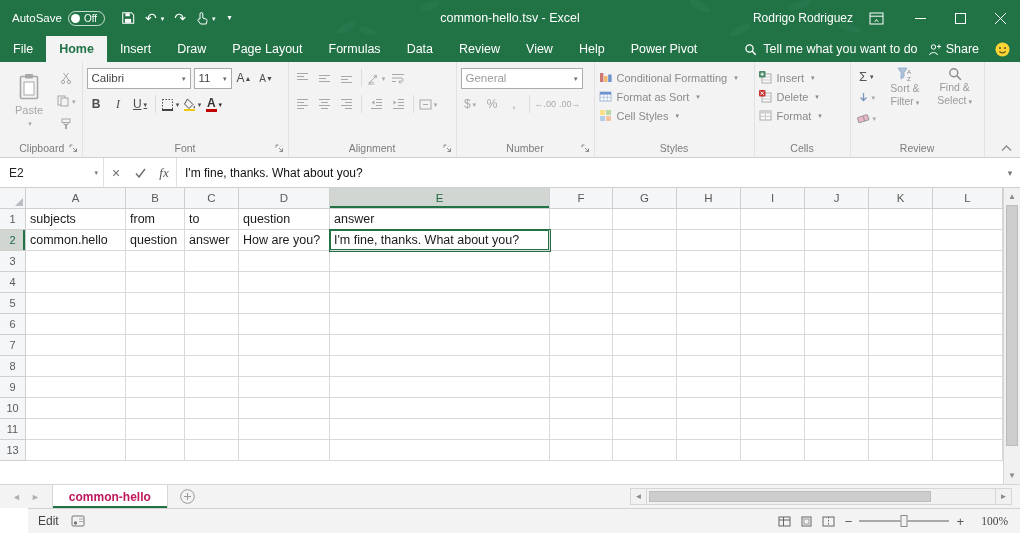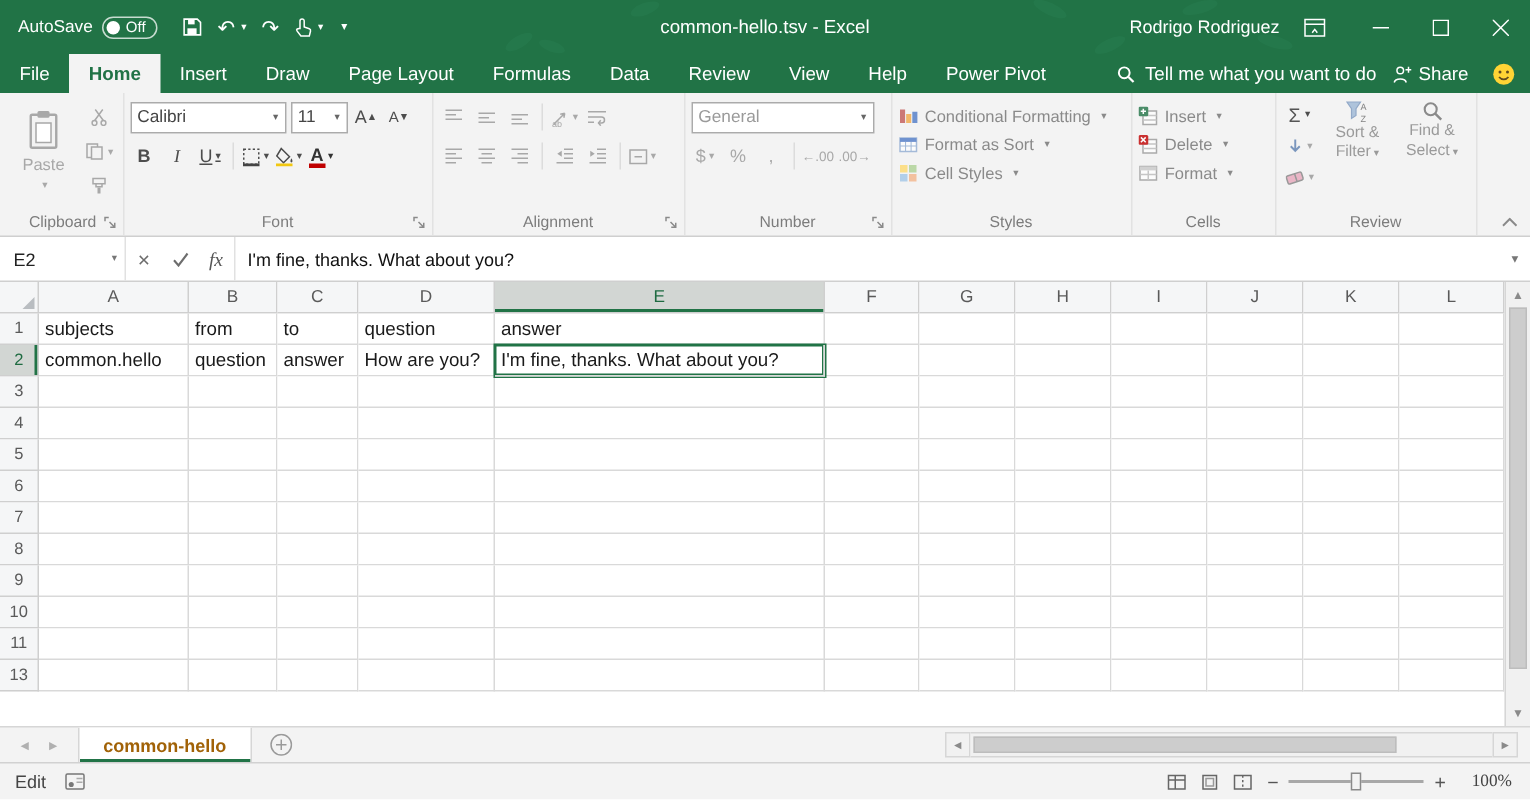--- a/index.html
+++ b/index.html
@@ -50,21 +50,21 @@
   .fc-a { font-weight:bold; font-size:12px; color:#333; border-bottom:3px solid #c00000; line-height:1; padding:0 1px 0px 1px; }
   .menu-row { display:flex; align-items:center; gap:5px; height:19px; font-size:11px; color:#8a8a8a; white-space:nowrap; }
   .menu-rows { display:flex; flex-direction:column; gap:0px; padding-top:4px; }
   .bigbtn { width:52px; display:flex; flex-direction:column; align-items:center; font-size:10.5px; color:#9a9a9a; line-height:1.2; padding-top:3px; text-align:center; }
   .edit-stack { display:flex; flex-direction:column; gap:3px; padding:3px 2px 0 0; }
   .dec { font-size:9px; color:#a8a8a8; letter-spacing:0; }
   .collapse-ribbon { position:absolute; right:8px; bottom:5px; }
 
   
   .formula-bar { height:30px; background:#fff; border-bottom:1px solid #cfcfcf; display:flex; align-items:stretch; flex:none; }
-  .name-box { width:84px; display:flex; align-items:center; padding:0 5px 0 9px; font-size:12px; color:#222; border-right:1px solid #e1e1e1; }
+  .name-box { width:104px; display:flex; align-items:center; padding:0 5px 0 9px; font-size:12px; color:#222; border-right:1px solid #e1e1e1; }
   .name-box .dd { margin-left:auto; color:#777; }
   .fb-btn { width:24px; display:flex; align-items:center; justify-content:center; color:#6d6d6d; font-size:13px; }
   .fb-fx { font-style:italic; font-family:"Liberation Serif","DejaVu Serif",serif; font-size:13px; color:#555; }
   .fb-input { flex:1; display:flex; align-items:center; padding-left:8px; font-size:12px; color:#111; border-left:1px solid #e1e1e1; white-space:nowrap; overflow:hidden; }
   .fb-expand { width:20px; display:flex; align-items:center; justify-content:center; color:#777; font-size:9px; }
 
   
   .grid-wrap { flex:1; display:flex; overflow:hidden; background:#fff; }
   .grid-main { width:1003px; display:flex; flex-direction:column; overflow:hidden; }
   .col-header-row { display:flex; height:21px; flex:none; }
@@ -81,29 +81,29 @@
 
   
   .vsb { width:17px; background:#f1f1f1; border-left:1px solid #d6d6d6; display:flex; flex-direction:column; }
   .vsb-btn { height:17px; display:flex; align-items:center; justify-content:center; color:#8a8a8a; font-size:8px; flex:none; }
   .vsb-track { flex:1; padding:0 2px; }
   .vsb-thumb { width:100%; height:92%; background:#cdcdcd; border:1px solid #bdbdbd; }
 
   
   .sheet-bar { height:24px; background:#f3f3f3; border-top:1px solid #d6d6d6; display:flex; align-items:stretch; flex:none; }
   .tabnav { display:flex; align-items:center; gap:10px; padding:0 12px; color:#b0b0b0; font-size:9px; }
-  .sheet-tab { display:flex; align-items:center; padding:0 16px; background:#fff; color:#a16207; font-weight:bold; font-size:12px; border-right:1px solid #d6d6d6; border-left:1px solid #d6d6d6; box-shadow:inset 0 -2px 0 #217346; }
+  .sheet-tab { display:flex; align-items:center; padding:0 16px; background:#fff; color:#be185d; font-weight:bold; font-size:12px; border-right:1px solid #d6d6d6; border-left:1px solid #d6d6d6; box-shadow:inset 0 -2px 0 #217346; }
   .new-sheet { display:flex; align-items:center; padding:0 12px; }
   .hsb { margin-left:auto; display:flex; align-items:center; width:390px; padding-right:8px; }
   .hsb-btn { width:17px; height:17px; display:flex; align-items:center; justify-content:center; color:#8a8a8a; font-size:8px; background:#f1f1f1; border:1px solid #d6d6d6; }
   .hsb-track { flex:1; height:17px; background:#f1f1f1; border-top:1px solid #d6d6d6; border-bottom:1px solid #d6d6d6; padding:2px; }
   .hsb-thumb { width:82%; height:100%; background:#cdcdcd; border:1px solid #bdbdbd; }
 
   
-  .status-bar { height:25px; background:#f3f3f3; border-top:1px solid #d1d1d1; display:flex; align-items:center; flex:none; }
+  .status-bar { height:25px; background:#f3f3f3; border-top:1px solid #d1d1d1; display:flex; align-items:center; flex:none;margin-left:28px; }
   .mode { margin-left:10px; font-size:12px; color:#444; }
   .macro { margin-left:12px; display:flex; align-items:center; }
   .sb-right { margin-left:auto; display:flex; align-items:center; gap:10px; padding-right:12px; }
   .viewbtns { display:flex; align-items:center; gap:9px; color:#666; }
   .zoom { display:flex; align-items:center; gap:7px; color:#555; }
   .zoom-track { width:90px; height:2px; background:#a8a8a8; position:relative; }
   .zoom-tick { position:absolute; left:50%; top:-3px; width:1px; height:8px; background:#a8a8a8; }
   .zoom-thumb { position:absolute; left:50%; top:-5px; transform:translateX(-50%); width:7px; height:12px; background:#f3f3f3; border:1px solid #8a8a8a; }
   .zoom-pct { font-size:11.5px; color:#444; width:34px; text-align:right;font-family:Liberation Serif, serif; }
   svg { display:block; }

